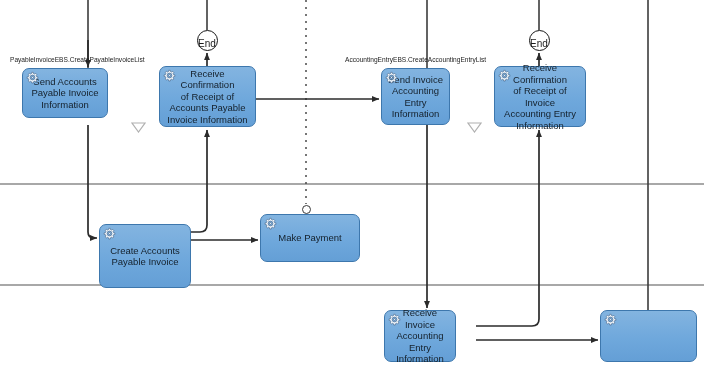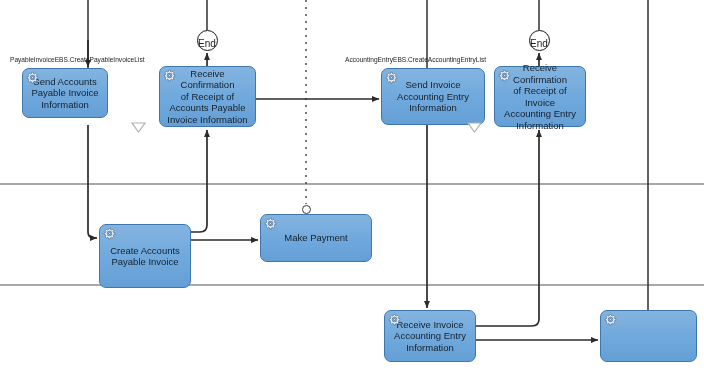--- a/index.html
+++ b/index.html
@@ -164,50 +164,50 @@
 
   <div class="task" style="left:99px; top:224px; width:92px; height:64px;">
     <svg class="gear" viewBox="0 0 24 24">
       <path fill="#eef3f8" stroke="#47688c" stroke-width="1.2" d="M12 7.6a4.4 4.4 0 1 0 0 8.8 4.4 4.4 0 0 0 0-8.8zm0 2.6a1.8 1.8 0 1 1 0 3.6 1.8 1.8 0 0 1 0-3.6z
                M10.6 2.4h2.8l.45 2.3 2.2.9 1.95-1.3 2 2-1.3 1.95.9 2.2 2.3.45v2.8l-2.3.45-.9 2.2 1.3 1.95-2 2-1.95-1.3-2.2.9-.45 2.3h-2.8l-.45-2.3-2.2-.9-1.95 1.3-2-2 1.3-1.95-.9-2.2-2.3-.45v-2.8l2.3-.45.9-2.2-1.3-1.95 2-2 1.95 1.3 2.2-.9z"></path>
     </svg>
     <span class="label">Create Accounts
 Payable Invoice</span>
   </div>
 
-  <div class="task" style="left:260px; top:214px; width:112px; height:48px;">
+  <div class="task" style="left:260px; top:214px; width:100px; height:48px;">
     <svg class="gear" viewBox="0 0 24 24">
       <path fill="#eef3f8" stroke="#47688c" stroke-width="1.2" d="M12 7.6a4.4 4.4 0 1 0 0 8.8 4.4 4.4 0 0 0 0-8.8zm0 2.6a1.8 1.8 0 1 1 0 3.6 1.8 1.8 0 0 1 0-3.6z
                M10.6 2.4h2.8l.45 2.3 2.2.9 1.95-1.3 2 2-1.3 1.95.9 2.2 2.3.45v2.8l-2.3.45-.9 2.2 1.3 1.95-2 2-1.95-1.3-2.2.9-.45 2.3h-2.8l-.45-2.3-2.2-.9-1.95 1.3-2-2 1.3-1.95-.9-2.2-2.3-.45v-2.8l2.3-.45.9-2.2-1.3-1.95 2-2 1.95 1.3 2.2-.9z"></path>
     </svg>
     <span class="label">Make Payment</span>
   </div>
 
-  <div class="task" style="left:381px; top:68px; width:104px; height:57px;text-align:center;">
+  <div class="task" style="left:381px; top:68px; width:69px; height:57px;text-align:center;">
     <svg class="gear" viewBox="0 0 24 24">
       <path fill="#eef3f8" stroke="#47688c" stroke-width="1.2" d="M12 7.6a4.4 4.4 0 1 0 0 8.8 4.4 4.4 0 0 0 0-8.8zm0 2.6a1.8 1.8 0 1 1 0 3.6 1.8 1.8 0 0 1 0-3.6z
                M10.6 2.4h2.8l.45 2.3 2.2.9 1.95-1.3 2 2-1.3 1.95.9 2.2 2.3.45v2.8l-2.3.45-.9 2.2 1.3 1.95-2 2-1.95-1.3-2.2.9-.45 2.3h-2.8l-.45-2.3-2.2-.9-1.95 1.3-2-2 1.3-1.95-.9-2.2-2.3-.45v-2.8l2.3-.45.9-2.2-1.3-1.95 2-2 1.95 1.3 2.2-.9z"></path>
     </svg>
     <span class="label">Send Invoice
 Accounting Entry
 Information</span>
   </div>
 
   <div class="task" style="left:494px; top:66px; width:92px; height:61px;">
     <svg class="gear" viewBox="0 0 24 24">
       <path fill="#eef3f8" stroke="#47688c" stroke-width="1.2" d="M12 7.6a4.4 4.4 0 1 0 0 8.8 4.4 4.4 0 0 0 0-8.8zm0 2.6a1.8 1.8 0 1 1 0 3.6 1.8 1.8 0 0 1 0-3.6z
                M10.6 2.4h2.8l.45 2.3 2.2.9 1.95-1.3 2 2-1.3 1.95.9 2.2 2.3.45v2.8l-2.3.45-.9 2.2 1.3 1.95-2 2-1.95-1.3-2.2.9-.45 2.3h-2.8l-.45-2.3-2.2-.9-1.95 1.3-2-2 1.3-1.95-.9-2.2-2.3-.45v-2.8l2.3-.45.9-2.2-1.3-1.95 2-2 1.95 1.3 2.2-.9z"></path>
     </svg>
     <span class="label">Receive Confirmation
 of Receipt of Invoice
 Accounting Entry
 Information</span>
   </div>
 
-  <div class="task" style="left:384px; top:310px; width:92px; height:52px;align-items:center;">
+  <div class="task" style="left:384px; top:310px; width:72px; height:52px;align-items:center;">
     <svg class="gear" viewBox="0 0 24 24">
       <path fill="#eef3f8" stroke="#47688c" stroke-width="1.2" d="M12 7.6a4.4 4.4 0 1 0 0 8.8 4.4 4.4 0 0 0 0-8.8zm0 2.6a1.8 1.8 0 1 1 0 3.6 1.8 1.8 0 0 1 0-3.6z
                M10.6 2.4h2.8l.45 2.3 2.2.9 1.95-1.3 2 2-1.3 1.95.9 2.2 2.3.45v2.8l-2.3.45-.9 2.2 1.3 1.95-2 2-1.95-1.3-2.2.9-.45 2.3h-2.8l-.45-2.3-2.2-.9-1.95 1.3-2-2 1.3-1.95-.9-2.2-2.3-.45v-2.8l2.3-.45.9-2.2-1.3-1.95 2-2 1.95 1.3 2.2-.9z"></path>
     </svg>
     <span class="label">Receive Invoice
 Accounting Entry
 Information</span>
   </div>
 
   <div class="task" style="left:600px; top:310px; width:97px; height:52px;">

